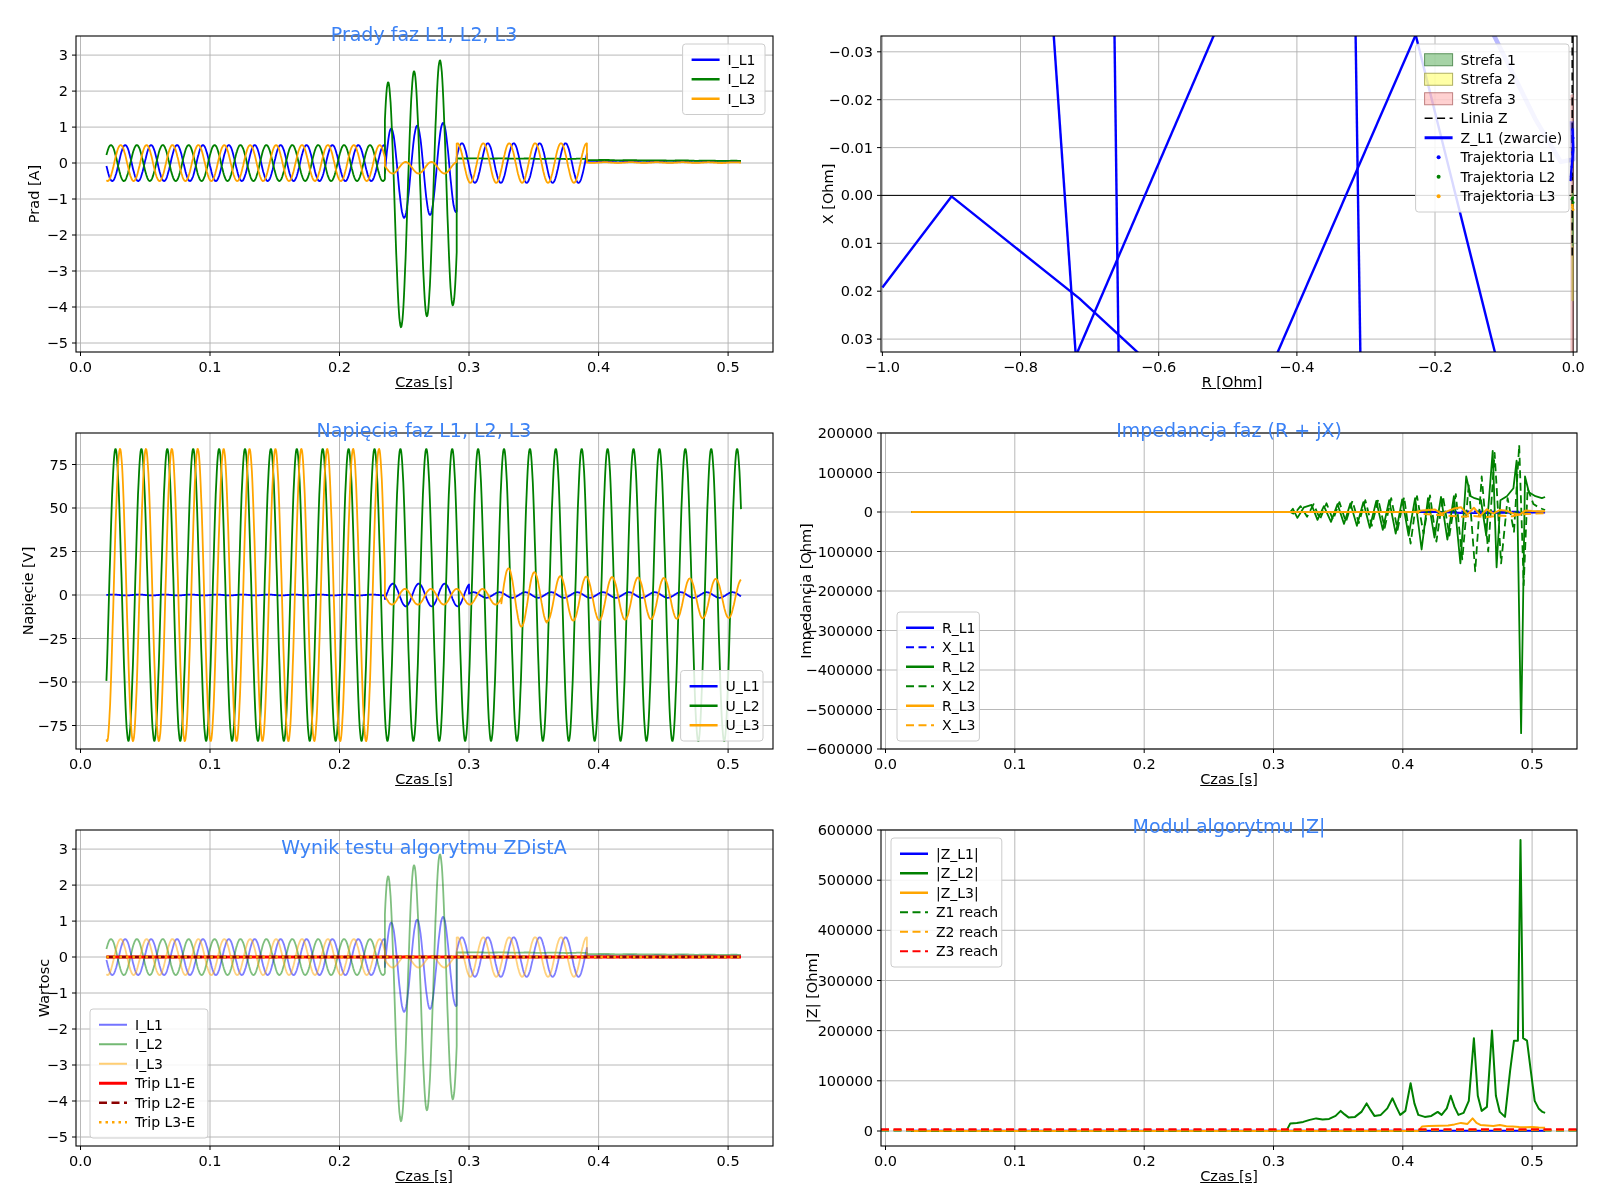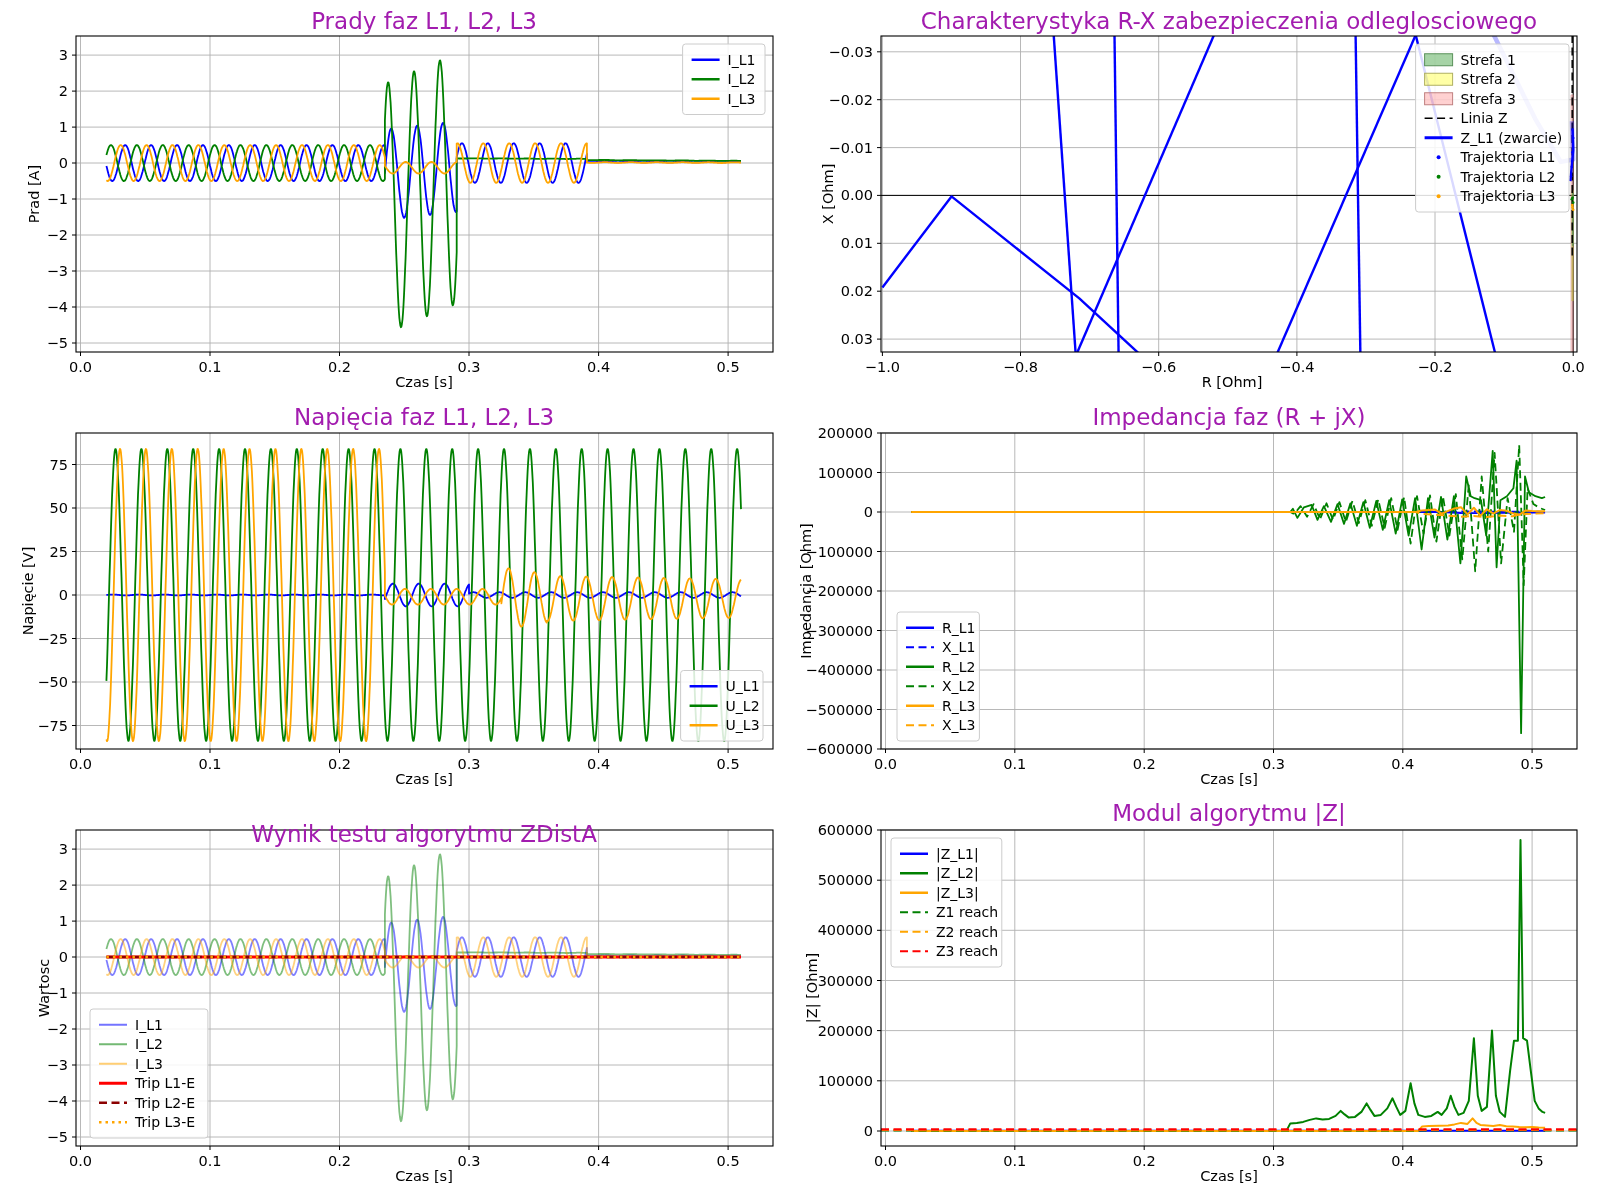--- a/index.html
+++ b/index.html
@@ -1,22 +1,22 @@
 <!DOCTYPE html>
 <html><head>
 <meta charset="utf-8">
 <style>
   html,body{margin:0;padding:0;background:#ffffff;}
   .figure{position:relative;width:1600px;height:1200px;background:#ffffff;
           font-family:"DejaVu Sans", sans-serif;overflow:hidden;}
   .figure svg{position:absolute;left:0;top:0;}
-  .chart-title{position:absolute;transform:translate(-50%,-50%);font-size:23px;
-               color:#a21caf;white-space:nowrap;}
+  .chart-title{position:absolute;transform:translate(-50%,-50%);font-size:19px;
+               color:#3b82f6;white-space:nowrap;margin-top:13px;}
   .axis-xlabel{position:absolute;transform:translate(-50%,-50%);font-size:14.5px;
-               color:#000;white-space:nowrap;}
+               color:#000;white-space:nowrap;text-decoration:underline;}
   .axis-ylabel{position:absolute;transform:translate(-50%,-50%) rotate(-90deg);
                font-size:14.5px;color:#000;white-space:nowrap;}
 </style>
 </head>
 <body>
 
 <div class="figure">
   <svg id="fig" width="1600" height="1200">
       <line x1="80.5" y1="36" x2="80.5" y2="352" stroke="#b0b0b0" stroke-width="0.9"></line>
       <line x1="210" y1="36" x2="210" y2="352" stroke="#b0b0b0" stroke-width="0.9"></line>
@@ -433,21 +433,20 @@
         <line x1="900" y1="912.25" x2="928" y2="912.25" stroke="#008000" stroke-width="2.2" stroke-dasharray="8 4.5"></line>
         <text x="936" y="917.25" font-size="14" fill="#000">Z1 reach</text>
         <line x1="900" y1="931.75" x2="928" y2="931.75" stroke="#ffa500" stroke-width="2.2" stroke-dasharray="8 4.5"></line>
         <text x="936" y="936.75" font-size="14" fill="#000">Z2 reach</text>
         <line x1="900" y1="951.25" x2="928" y2="951.25" stroke="#ff0000" stroke-width="2.2" stroke-dasharray="8 4.5"></line>
         <text x="936" y="956.25" font-size="14" fill="#000">Z3 reach</text>
       </g>
     </svg>
 
   <div class="chart-title" style="left:424px;top:21px">Prady faz L1, L2, L3</div>
-  <div class="chart-title" style="left:1229px;top:21px">Charakterystyka R-X zabezpieczenia odleglosciowego</div>
   <div class="chart-title" style="left:424px;top:417px">Napięcia faz L1, L2, L3</div>
   <div class="chart-title" style="left:1229px;top:417px">Impedancja faz (R + jX)</div>
   <div class="chart-title" style="left:424px;top:834px">Wynik testu algorytmu ZDistA</div>
   <div class="chart-title" style="left:1229px;top:813px">Modul algorytmu |Z|</div>
 
   <div class="axis-xlabel" style="left:424px;top:382px">Czas [s]</div>
   <div class="axis-xlabel" style="left:1232px;top:382px">R [Ohm]</div>
   <div class="axis-xlabel" style="left:424px;top:779px">Czas [s]</div>
   <div class="axis-xlabel" style="left:1229px;top:779px">Czas [s]</div>
   <div class="axis-xlabel" style="left:424px;top:1176px">Czas [s]</div>

